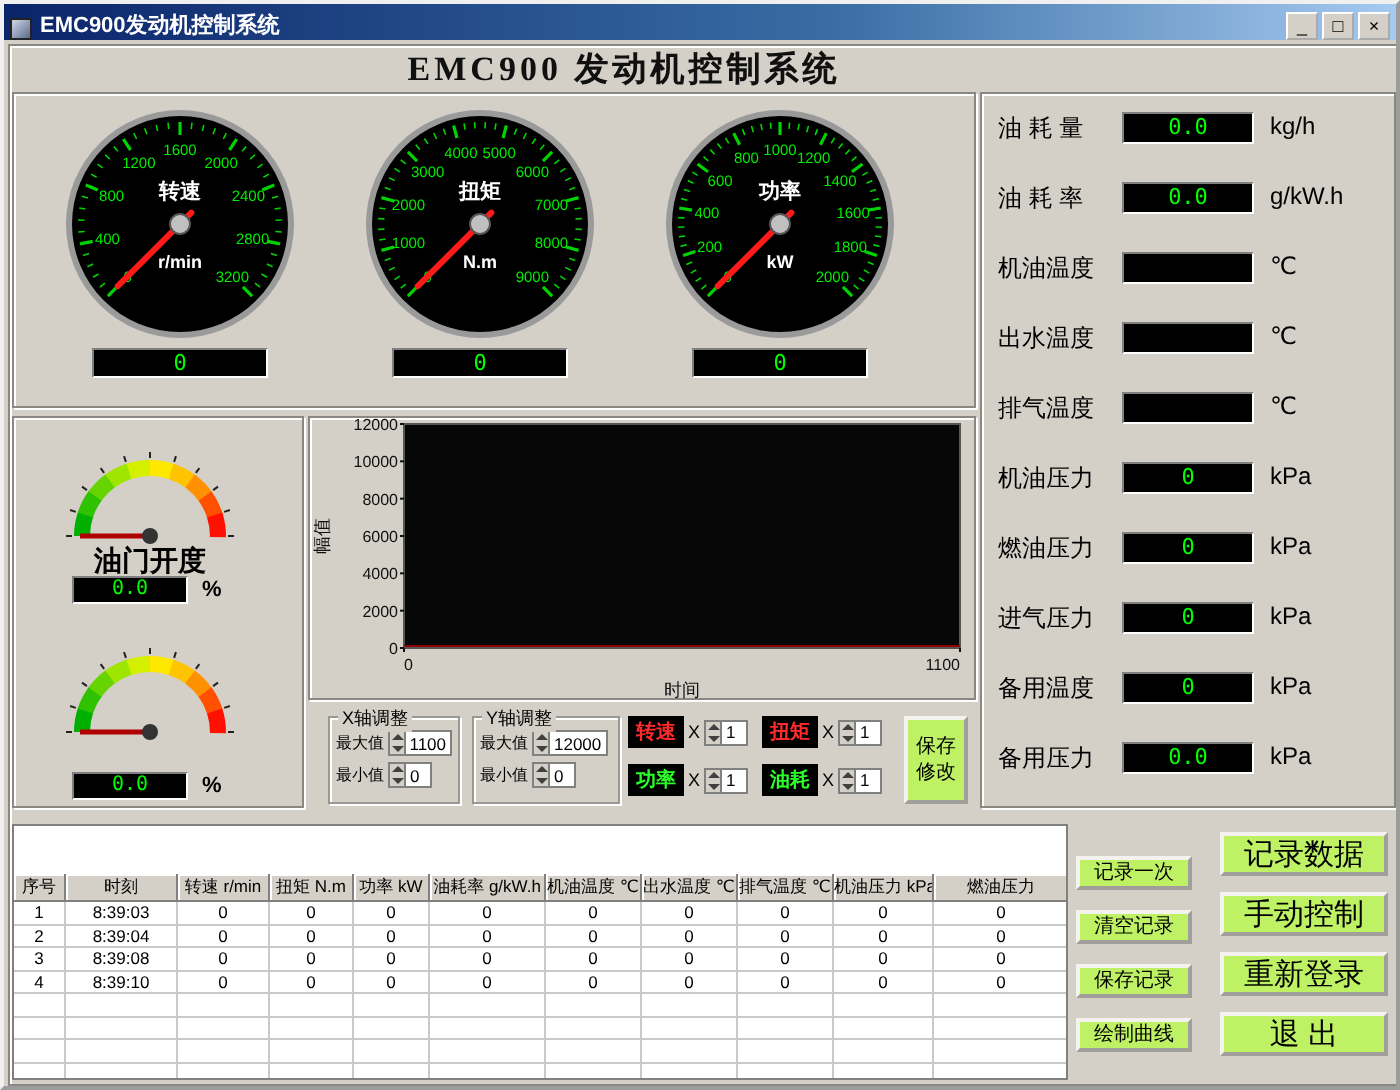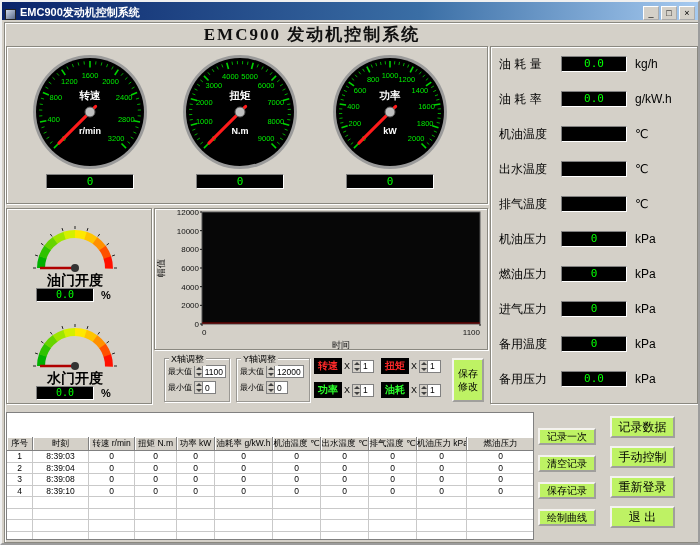--- a/index.html
+++ b/index.html
@@ -14,21 +14,21 @@
   
   .header-title{position:absolute;top:21px;left:0;width:620px;text-align:center;font-size:17px;font-weight:bold;color:#101010;font-family:"Liberation Serif","DejaVu Serif",serif;letter-spacing:2px;}
   
   .panel{position:absolute;border:1px solid #8a8880;box-shadow:inset 1px 1px 0 #ffffff,1px 1px 0 #ffffff;}
   
   .gauge-slot{position:absolute;width:116px;height:116px;}
   .lcd{background:#000;color:#00ff00;font-family:"DejaVu Sans Mono","Liberation Mono",monospace;text-align:center;border:1px solid;border-color:#808080 #fff #fff #808080;}
   .gauge-lcd{position:absolute;top:172px;width:88px;height:15px;font-size:11px;line-height:13px;}
   
   #readouts{position:absolute;left:488px;top:44px;width:208px;height:358px;padding:10px 0 0 9px;}
-  .ro-row{display:flex;align-items:center;height:16px;margin-bottom:19px;}
+  .ro-row{display:flex;height:16px;margin-bottom:19px;}
   .ro-label{width:62px;font-size:12px;color:#000;white-space:nowrap;}
   .ro-disp{width:66px;height:16px;font-size:11px;line-height:14px;flex:none;}
   .ro-unit{margin-left:8px;font-size:12px;color:#000;}
   
   .valve-block{position:absolute;left:0;width:146px;height:98px;}
   .v-label{position:absolute;top:64px;width:100%;text-align:center;font-size:14px;font-weight:bold;color:#000;}
   .v-disp-row{position:absolute;top:80px;left:34px;display:flex;align-items:center;}
   .v-lcd{width:58px;height:14px;font-size:10px;line-height:12px;}
   .v-unit{margin-left:7px;font-size:11px;font-weight:bold;}
   
@@ -51,21 +51,21 @@
   .tg-chip{background:#000;padding:1px 4px;font-size:10px;font-weight:bold;cursor:pointer;}
   .chip-red{color:#ff2a2a;}
   .chip-green{color:#2aff2a;}
   .tg-ax{font-size:9px;color:#000;}
   
   .btn{background:#bef264;border:2px outset #f4f2ee;font-size:11px;color:#000;cursor:pointer;font-family:inherit;}
   .save-btn{position:absolute;left:450px;top:356px;width:32px;height:44px;font-size:10px;line-height:13px;padding:1px;word-break:break-all;white-space:normal;}
   #table-buttons{position:absolute;left:536px;top:426px;display:flex;flex-direction:column;gap:10px;}
   #table-buttons .btn{width:58px;height:17px;font-size:10px;line-height:12px;padding:0;}
   #action-buttons{position:absolute;left:608px;top:414px;display:flex;flex-direction:column;gap:8px;}
-  #action-buttons .btn{width:65px;height:22px;font-size:12px;}
+  #action-buttons .btn{width:84px;height:22px;font-size:15px;}
   
   #data-table{position:absolute;left:4px;top:410px;width:528px;height:128px;background:#fff;border:1px solid #808080;overflow:hidden;}
   .t-row{display:flex;height:11.5px;}
   .t-row.t-head{height:14px;margin-top:24px;}
   .t-cell{flex:none;border-right:1px solid #c9c9c9;border-bottom:1px solid #c9c9c9;overflow:hidden;white-space:nowrap;text-align:center;font-size:8.5px;line-height:11px;color:#000;}
   .t-head .t-cell{background:#d4d0c8;border-right:1px solid #808080;border-bottom:1px solid #808080;box-shadow:inset 1px 1px 0 #fff;line-height:13px;}
 </style>
 </head>
 <body>
 
@@ -397,21 +397,20 @@
           <line x1="60" y1="19" x2="60" y2="16" stroke="#222" stroke-width="1"></line>
           <line x1="72.05166278062295" y1="20.908795864489015" x2="72.97871376374779" y2="18.055626315603554" stroke="#222" stroke-width="1"></line>
           <line x1="82.92362483940646" y1="26.44833721937705" x2="84.68698059628387" y2="24.02128623625221" stroke="#222" stroke-width="1"></line>
           <line x1="91.55166278062295" y1="35.07637516059354" x2="93.97871376374779" y2="33.313019403716126" stroke="#222" stroke-width="1"></line>
           <line x1="97.09120413551099" y1="45.94833721937705" x2="99.94437368439645" y2="45.02128623625221" stroke="#222" stroke-width="1"></line>
           <line x1="99" y1="58" x2="102" y2="58" stroke="#222" stroke-width="1"></line>
           <line x1="60" y1="58" x2="25" y2="58" stroke="#b00000" stroke-width="2.5"></line>
           <circle cx="60" cy="58" r="4" fill="#333"></circle>
         </svg>
       </div>
-    <div class="v-label">水门开度</div>
     <div class="v-disp-row">
       <span class="lcd v-lcd">0.0</span>
       <span class="v-unit">%</span>
     </div>
   </div>
 
   <div id="chart">
       <svg width="330" height="142">
         <rect x="48" y="4" width="278" height="112" fill="#070707" stroke="#555"></rect>
         <text x="45" y="119" font-size="8" text-anchor="end" fill="#111">0</text>

